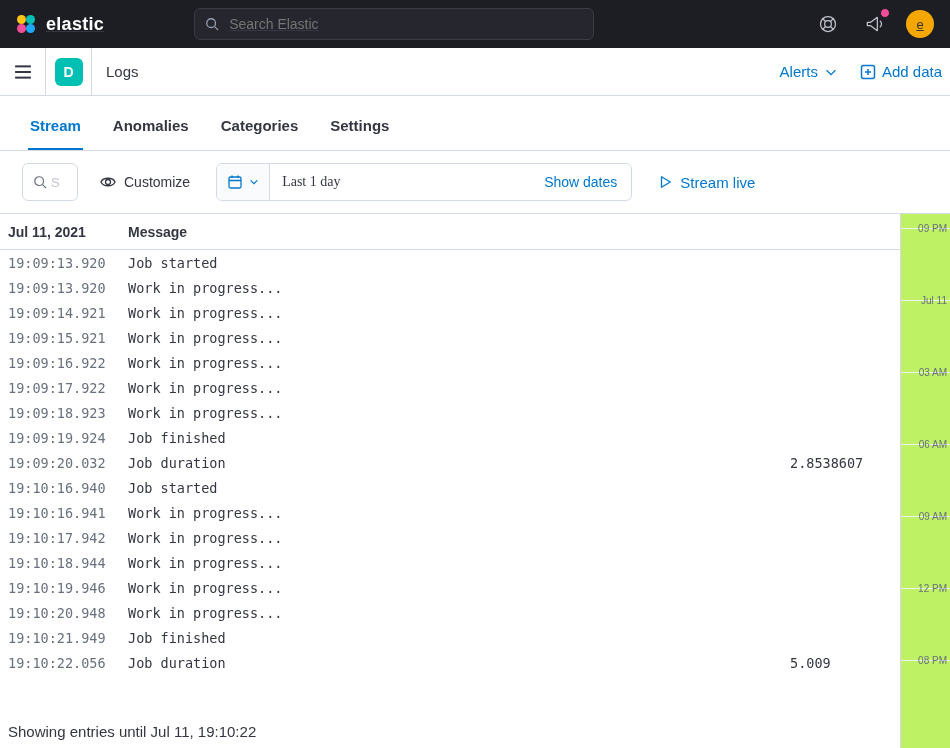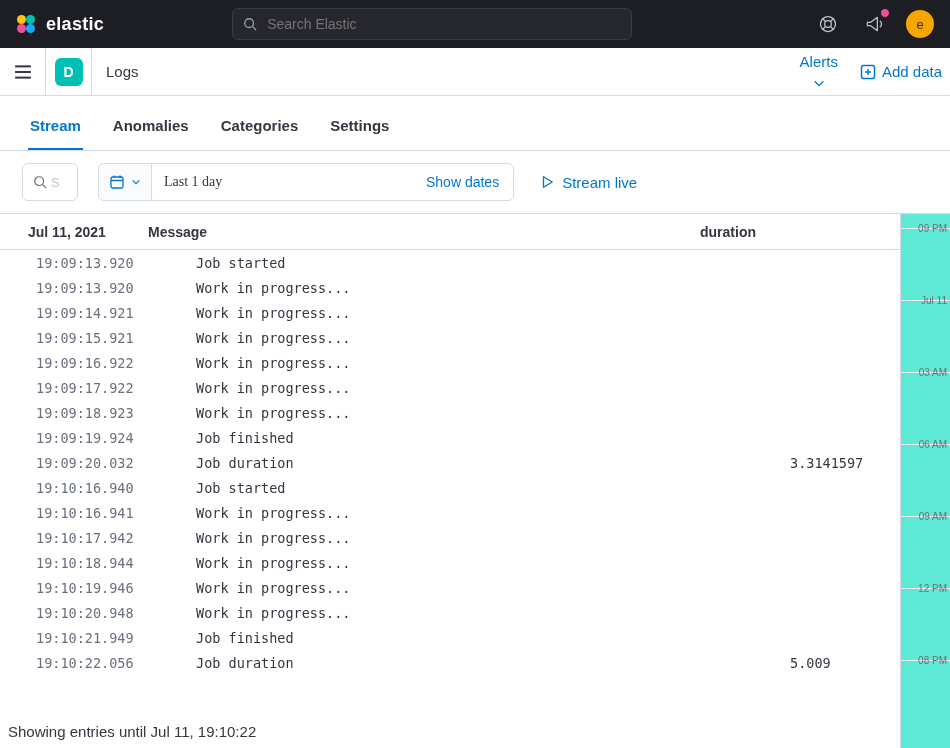--- a/index.html
+++ b/index.html
@@ -23,26 +23,27 @@
     background: var(--bg-white);
   }
   .page { width: 950px; height: 748px; display:flex; flex-direction:column; overflow:hidden; }
 
   
   .global-header {
     height: 48px;
     background: var(--elastic-dark);
     display:flex; align-items:center;
     padding: 0 10px;
-    gap: 28px;
+    gap: 10px;
+    text-decoration: underline;
   }
   .logo-cluster { display:flex; align-items:center; gap:8px; margin-left:4px;}
   .logo-svg { width:24px; height:24px; }
   .logo-word { color:#fff; font-weight:700; font-size:18px; letter-spacing:0.3px;}
-  .search-wrap { flex:0 0 auto; margin-left:100px;}
+  .search-wrap { flex:0 0 auto; margin-left:80px;}
   .search-box {
     width: 400px; height:32px;
     background: #25262e;
     border:1px solid #3a3c44;
     border-radius:6px;
     display:flex; align-items:center;
     padding:0 10px; gap:8px;
   }
   .search-box svg { width:14px; height:14px; }
   .search-box input {
@@ -69,21 +70,21 @@
   }
   .hamburger { width:46px; height:48px; display:flex; align-items:center; justify-content:center; border-right:1px solid var(--border); cursor:pointer;}
   .hamburger svg { width:18px; height:18px;}
   .space-chip {
     width:46px; height:48px; display:flex; align-items:center; justify-content:center; border-right:1px solid var(--border);
   }
   .space-badge { width:28px; height:28px; border-radius:6px; background:#00bfb3; color:#fff; font-weight:600; font-size:14px; display:flex; align-items:center; justify-content:center;}
   .breadcrumb { padding:0 14px; font-size:15px; color:var(--text-dark); font-weight:500;}
   .sub-spacer { flex:1;}
   .sub-actions { display:flex; align-items:center; gap:22px; padding-right:8px;}
-  .alerts-btn { display:flex; align-items:center; gap:6px; color:var(--elastic-blue-bright); cursor:pointer; font-size:15px;flex-direction:column;}
+  .alerts-btn { display:flex; align-items:center; gap:6px; color:var(--elastic-blue-bright); cursor:pointer; font-size:15px;}
   .alerts-btn svg { width:14px; height:14px;}
   .add-data { display:flex; align-items:center; gap:6px; color:var(--elastic-blue-bright); cursor:pointer; font-size:15px; font-weight:500;}
   .add-data svg { width:16px; height:16px;}
 
   
   .tabs-row {
     display:flex; align-items:flex-end; gap:28px;
     padding: 0 28px;
     border-bottom:1px solid var(--border);
     height:55px;
@@ -123,33 +124,33 @@
   .stream-live svg{width:14px;height:14px;}
 
   
   .log-area { flex:1; display:flex; border-top:1px solid var(--border); overflow:hidden;}
   .log-main { flex:1; display:flex; flex-direction:column; overflow:hidden;}
   .log-header-row {
     display:flex; align-items:center; height:36px; border-bottom:1px solid var(--border);
     font-weight:700; font-size:14px;
     padding-left:8px;
   }
-  .col-time { width:120px; flex:0 0 120px;margin-left:20px;}
+  .col-time { width:120px; flex:0 0 120px;}
   .col-msg { flex:1; }
   .col-dur { width:200px; flex:0 0 200px;}
   .log-rows { flex:1; overflow:hidden; font-family: ui-monospace, SFMono-Regular, Menlo, Consolas, monospace; font-size:13.5px;}
-  .log-row { display:flex; align-items:center; height:25px; padding-left:16px;gap:40px;}
+  .log-row { display:flex; align-items:center; height:25px; padding-left:8px;}
   .log-row .col-time { color:var(--text-subdued);}
   .log-row .col-msg { color:var(--text-dark); white-space:pre;}
   .log-row .col-dur { color:var(--text-dark); white-space:pre; padding-left:90px;}
   .log-footer { padding:8px 8px; font-size:15px; color:var(--text-dark); border-top: none;}
   .log-footer-pad { height:20px; }
 
   
-  .minimap { width:50px; flex:0 0 50px; border-left:1px solid var(--border); position:relative; background:#5eead4;}
+  .minimap { width:50px; flex:0 0 50px; border-left:1px solid var(--border); position:relative; background:#bef264;}
   .minimap .slot { position:absolute; left:0; right:0; border-top:1px solid #eef0f5; }
   .minimap .slot .lbl { position:absolute; top:-6px; right:3px; font-size:10px; color:var(--text-subdued); white-space:nowrap;}
 </style>
 </head>
 <body>
 
 <div class="page">
 
   <div class="global-header">
     <div class="logo-cluster">
@@ -238,20 +239,27 @@
     </div>
 
   <div class="toolbar">
     <div class="tb-search">
       <svg viewBox="0 0 16 16">
         <circle cx="7" cy="7" r="5" stroke="#69707d" stroke-width="1.4" fill="none"></circle>
         <line x1="11" y1="11" x2="15" y2="15" stroke="#69707d" stroke-width="1.4"></line>
       </svg>
       <span class="tb-search-ghost">S</span>
     </div>
+    <div class="tb-btn">
+      <svg viewBox="0 0 16 16">
+        <path d="M1 8 C3 3 13 3 15 8 C13 13 3 13 1 8 Z" stroke="#343741" stroke-width="1.3" fill="none"></path>
+        <circle cx="8" cy="8" r="2.5" stroke="#343741" stroke-width="1.3" fill="none"></circle>
+      </svg>
+      <span>Customize</span>
+    </div>
     <div class="date-picker">
       <div class="dp-left">
         <svg viewBox="0 0 16 16">
           <rect x="2" y="3" width="12" height="11" rx="1.5" stroke="#0077cc" stroke-width="1.3" fill="none"></rect>
           <line x1="2" y1="6.5" x2="14" y2="6.5" stroke="#0077cc" stroke-width="1.3"></line>
           <line x1="5" y1="1.5" x2="5" y2="4" stroke="#0077cc" stroke-width="1.3"></line>
           <line x1="11" y1="1.5" x2="11" y2="4" stroke="#0077cc" stroke-width="1.3"></line>
         </svg>
         <svg viewBox="0 0 12 12" style="width:10px;height:10px">
           <path d="M2 4 L6 8 L10 4" stroke="#0077cc" stroke-width="1.4" fill="none"></path>
@@ -271,21 +279,20 @@
       </svg>
       <span>Stream live</span>
     </div>
   </div>
 
   <div class="log-area">
     <div class="log-main">
       <div class="log-header-row">
         <div class="col-time">Jul 11, 2021</div>
         <div class="col-msg">Message</div>
-        <div class="col-dur" style="padding-left:0">duration</div>
       </div>
       <div class="log-rows" id="log-rows">
           <div class="log-row">
             <div class="col-time">19:09:13.920</div>
             <div class="col-msg">Job started</div>
             <div class="col-dur"></div>
           </div>
           <div class="log-row">
             <div class="col-time">19:09:13.920</div>
             <div class="col-msg">Work in progress...</div>
@@ -317,21 +324,21 @@
             <div class="col-dur"></div>
           </div>
           <div class="log-row">
             <div class="col-time">19:09:19.924</div>
             <div class="col-msg">Job finished</div>
             <div class="col-dur"></div>
           </div>
           <div class="log-row">
             <div class="col-time">19:09:20.032</div>
             <div class="col-msg">Job duration</div>
-            <div class="col-dur">3.3141597</div>
+            <div class="col-dur">2.8538607</div>
           </div>
           <div class="log-row">
             <div class="col-time">19:10:16.940</div>
             <div class="col-msg">Job started</div>
             <div class="col-dur"></div>
           </div>
           <div class="log-row">
             <div class="col-time">19:10:16.941</div>
             <div class="col-msg">Work in progress...</div>
             <div class="col-dur"></div>

